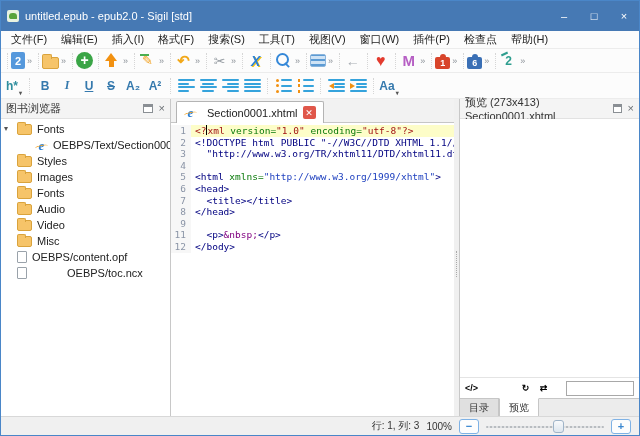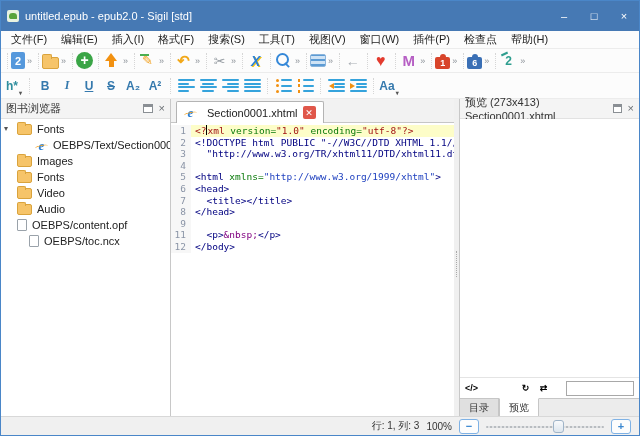--- a/index.html
+++ b/index.html
@@ -325,43 +325,53 @@
             <span class="tlabel">Fonts</span>
           </div>
           <div class="tree-row" style="padding-left: 34px;">
 
             <span class="ticon ic-xhtml"></span>
             <span class="tlabel">OEBPS/Text/Section0001.xhtml</span>
           </div>
           <div class="tree-row" style="padding-left: 16px;">
 
             <span class="ticon ic-folder"></span>
+            <span class="tlabel">Styles</span>
+          </div>
+          <div class="tree-row" style="padding-left: 16px;">
+
+            <span class="ticon ic-folder"></span>
             <span class="tlabel">Images</span>
           </div>
           <div class="tree-row" style="padding-left: 16px;">
 
             <span class="ticon ic-folder"></span>
             <span class="tlabel">Fonts</span>
           </div>
           <div class="tree-row" style="padding-left: 16px;">
 
             <span class="ticon ic-folder"></span>
+            <span class="tlabel">Audio</span>
+          </div>
+          <div class="tree-row" style="padding-left: 16px;">
+
+            <span class="ticon ic-folder"></span>
             <span class="tlabel">Video</span>
           </div>
           <div class="tree-row" style="padding-left: 16px;">
 
             <span class="ticon ic-folder"></span>
-            <span class="tlabel">Audio</span>
+            <span class="tlabel">Misc</span>
           </div>
           <div class="tree-row" style="padding-left: 16px;">
 
             <span class="ticon ic-file"></span>
             <span class="tlabel">OEBPS/content.opf</span>
           </div>
-          <div class="tree-row" style="padding-left: 28px;">
+          <div class="tree-row" style="padding-left: 16px; gap: 35px;">
 
             <span class="ticon ic-file"></span>
             <span class="tlabel">OEBPS/toc.ncx</span>
           </div>
         </div>
     </div>
 
     <div class="editor-col">
       <div class="tabbar">
         <div class="tab">

